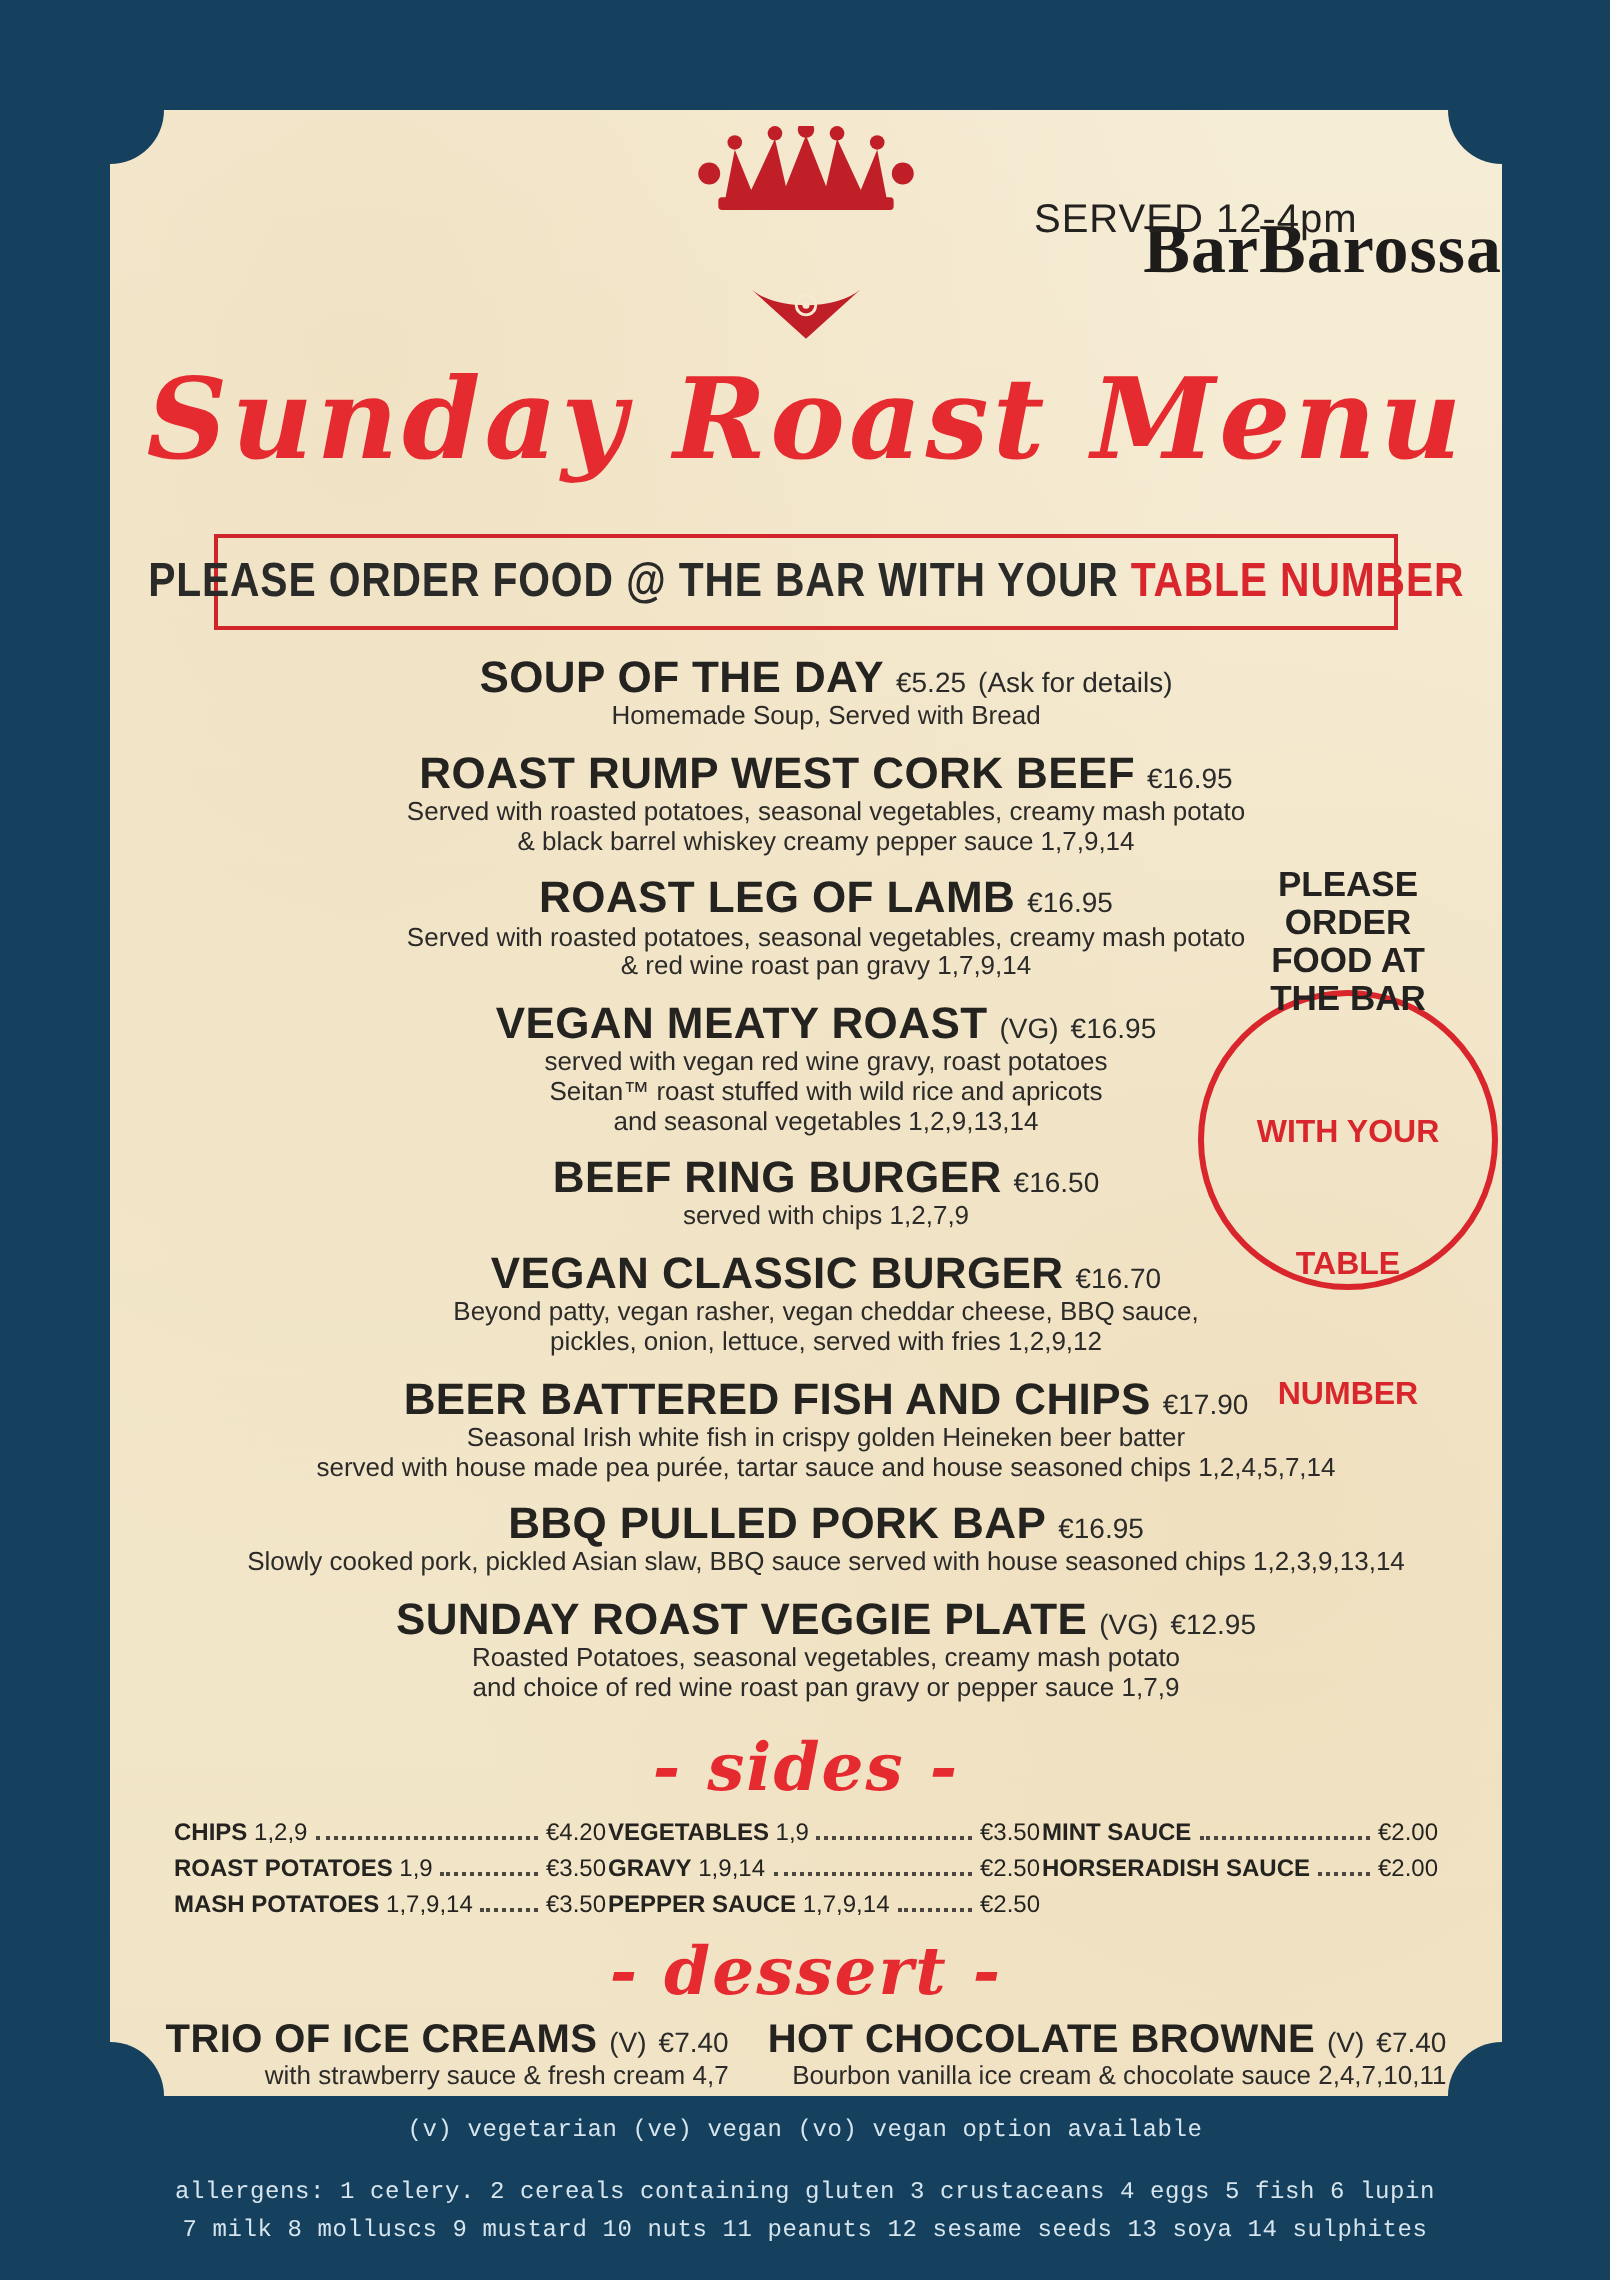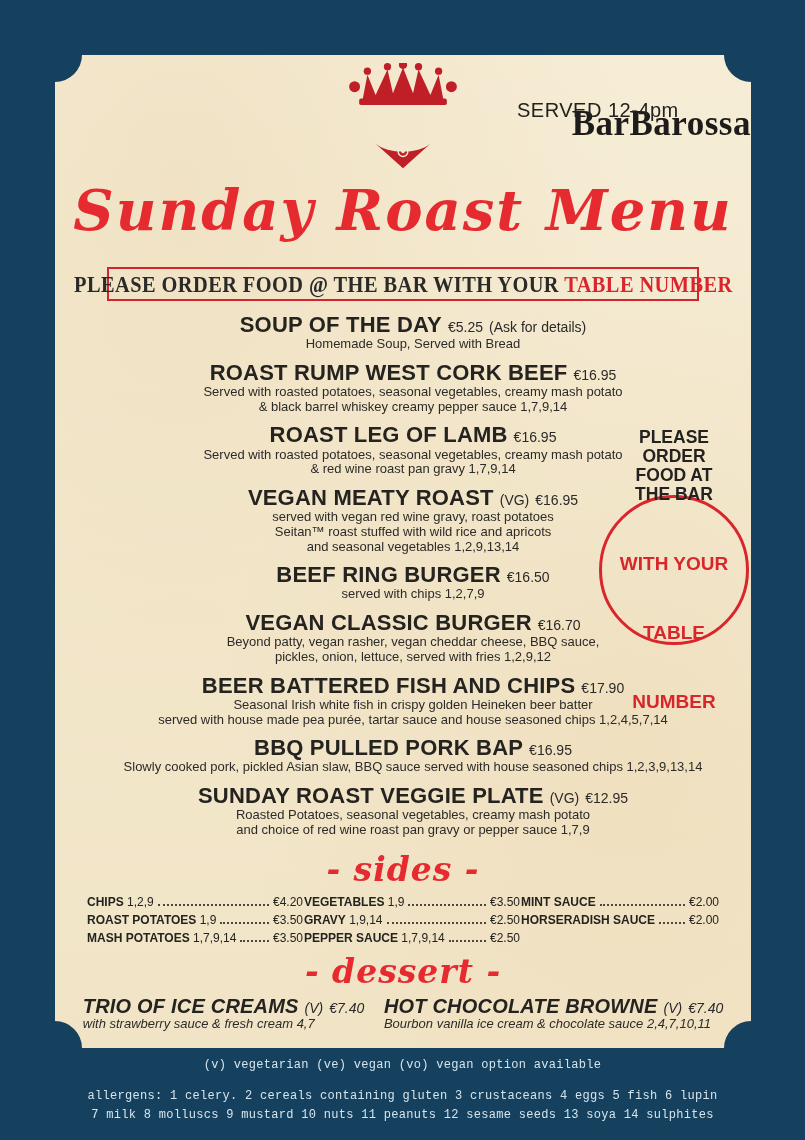--- a/index.html
+++ b/index.html
@@ -19,22 +19,22 @@
 
   .logo-block{position:relative;text-align:center;height:96px;}
   .brand{font-family:"Liberation Serif",serif;font-weight:700;font-size:35px;color:#1d1c1a;
          letter-spacing:.5px;line-height:1;margin-top:-3px;text-align:right;}
   .served{position:absolute;left:462px;top:36px;font-size:20px;color:#232220;letter-spacing:.5px;}
 
   .title{height:102px;display:flex;align-items:center;justify-content:center;
          font-family:"DejaVu Serif",serif;font-style:italic;font-weight:700;
          font-size:56px;color:#e62b30;letter-spacing:2px;text-align:center;}
 
-  .banner{width:592px;height:34px;margin:6px auto 12px;border:2px solid #d0262b;box-sizing:border-box;
-          display:flex;align-items:center;justify-content:center;font-family:Liberation Serif, serif;}
+  .banner{width:592px;height:48px;margin:6px auto 12px;border:2px solid #d0262b;box-sizing:border-box;
+          display:flex;align-items:center;justify-content:center;}
   .banner-inner{font-weight:700;font-size:24px;color:#2a2a28;white-space:nowrap;
                 transform:scaleX(.85);letter-spacing:.5px;}
   .banner-accent{color:#d8262c;}
 
   .menu-list{text-align:center;padding-left:20px;}
   .dish{margin-bottom:9px;}
   .dish-head{display:flex;justify-content:center;align-items:baseline;gap:6px;}
   .dish-name{font-weight:700;font-size:22px;line-height:1.1;color:#242320;letter-spacing:.2px;}
   .dish-tag,.dish-price,.dish-note{font-size:14px;color:#2a2a28;}
   .dish-desc{font-size:13px;line-height:1.13;color:#2c2b29;}
@@ -45,28 +45,28 @@
 
   .sides-cols{display:flex;justify-content:space-between;padding:2px 32px 0;}
   .side-col{width:216px;}
   .side-col.c3{width:198px;}
   .side-row{display:flex;align-items:baseline;font-size:12px;color:#242320;margin-bottom:4px;}
   .side-label{white-space:nowrap;font-weight:700;}
   .side-nums{font-weight:400;}
   .side-dots{flex:1;border-bottom:2px dotted #4a4741;margin:0 4px 3px;}
   .side-price{white-space:nowrap;font-weight:400;}
 
-  .dessert-row{display:flex;justify-content:space-around;padding:0 18px;text-align:left;font-style:italic;}
+  .dessert-row{display:flex;justify-content:space-around;padding:0 18px;text-align:right;}
   .dessert-row .dish-name{font-size:20px;}
 
   .stamp{position:absolute;left:544px;top:440px;width:150px;height:150px;border:3px solid #d8262c;
          border-radius:50%;box-sizing:border-box;display:flex;flex-direction:column;
          align-items:center;justify-content:center;text-align:center;}
   .stamp-black div{font-weight:700;font-size:17.5px;line-height:1.1;color:#232220;}
-  .stamp-red div{font-weight:700;font-size:19px;line-height:1.12;color:#d8262c;margin-top:48px;}
+  .stamp-red div{font-weight:700;font-size:16px;line-height:1.12;color:#d8262c;margin-top:48px;}
 
   .footer{position:absolute;left:0;top:1058px;width:100%;text-align:center;
           font-family:"Liberation Mono",monospace;color:#d6e5ed;}
   .legend{font-size:12px;margin-bottom:15px;letter-spacing:.3px;}
   .allergens{font-size:12px;line-height:1.55;letter-spacing:.3px;}
 </style>
 </head>
 <body>
 
 <div class="screen">

